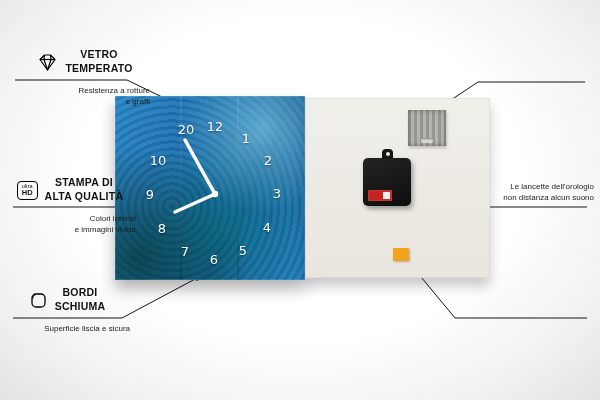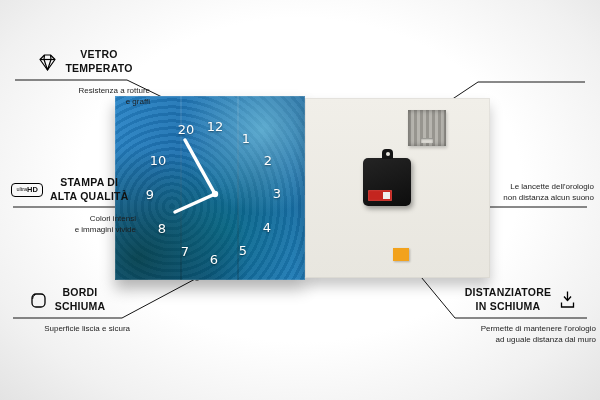--- a/index.html
+++ b/index.html
@@ -64,21 +64,21 @@
     box-shadow:1px 1px 2px rgba(0,0,0,0.25);
   }
 
   
   .feature{position:absolute;text-align:center;}
   .f-head{display:flex;align-items:center;justify-content:center;gap:7px;height:32px;}
   .f-title{font-weight:bold;font-size:10.5px;letter-spacing:.25px;line-height:1.3;white-space:nowrap;}
   .f-sub{margin-top:7px;font-size:8px;line-height:1.4;white-space:pre-line;color:#1d1d1d;text-align:right;}
   .icon{display:flex;align-items:center;justify-content:center;}
   .uhd{border:1.5px solid #000;border-radius:4px;padding:2px 4px;line-height:1;
-       display:flex;align-items:center;}
+       display:flex;flex-direction:column;align-items:center;}
   .uhd .t{font-size:5.5px;}
   .uhd .b{font-size:7.5px;font-weight:bold;}
   .gear-glyph{font-size:21px;font-family:"DejaVu Sans",sans-serif;line-height:1;}
 
   .f-tl{left:20px;  top:46px; width:130px;}
   .f-ml{left:4px;  top:174px;width:132px;}
   .f-bl{left:4px;  top:284px;width:126px;}
   .f-tr{left:452px;top:48px; width:142px;}
   .f-mr{left:448px;top:174px;width:146px;}
   .f-br{left:446px;top:284px;width:150px;}
@@ -186,31 +186,14 @@
     </div>
     <div class="f-sub">Superficie liscia e sicura</div>
   </div>
 
 
   <div class="feature f-mr">
     <div class="f-sub">Le lancette dell'orologio
 non distanza alcun suono</div>
   </div>
 
-  <div class="feature f-br">
-    <div class="f-head">
-      <div class="f-title">
-        <div>DISTANZIATORE</div>
-        <div>IN SCHIUMA</div>
-      </div>
-      <span class="icon">
-        <svg width="19" height="20" viewBox="0 0 19 20" fill="none" stroke="#000" stroke-width="1.3">
-          <line x1="9.5" y1="1.5" x2="9.5" y2="9"></line>
-          <polyline points="6,6.5 9.5,10.5 13,6.5" stroke-linejoin="round"></polyline>
-          <path d="M3.5,12.5 V17 H15.5 V12.5"></path>
-        </svg>
-      </span>
-    </div>
-    <div class="f-sub">Permette di mantenere l'orologio
-ad uguale distanza dal muro</div>
-  </div>
 
 </div>
 
 </body></html>

